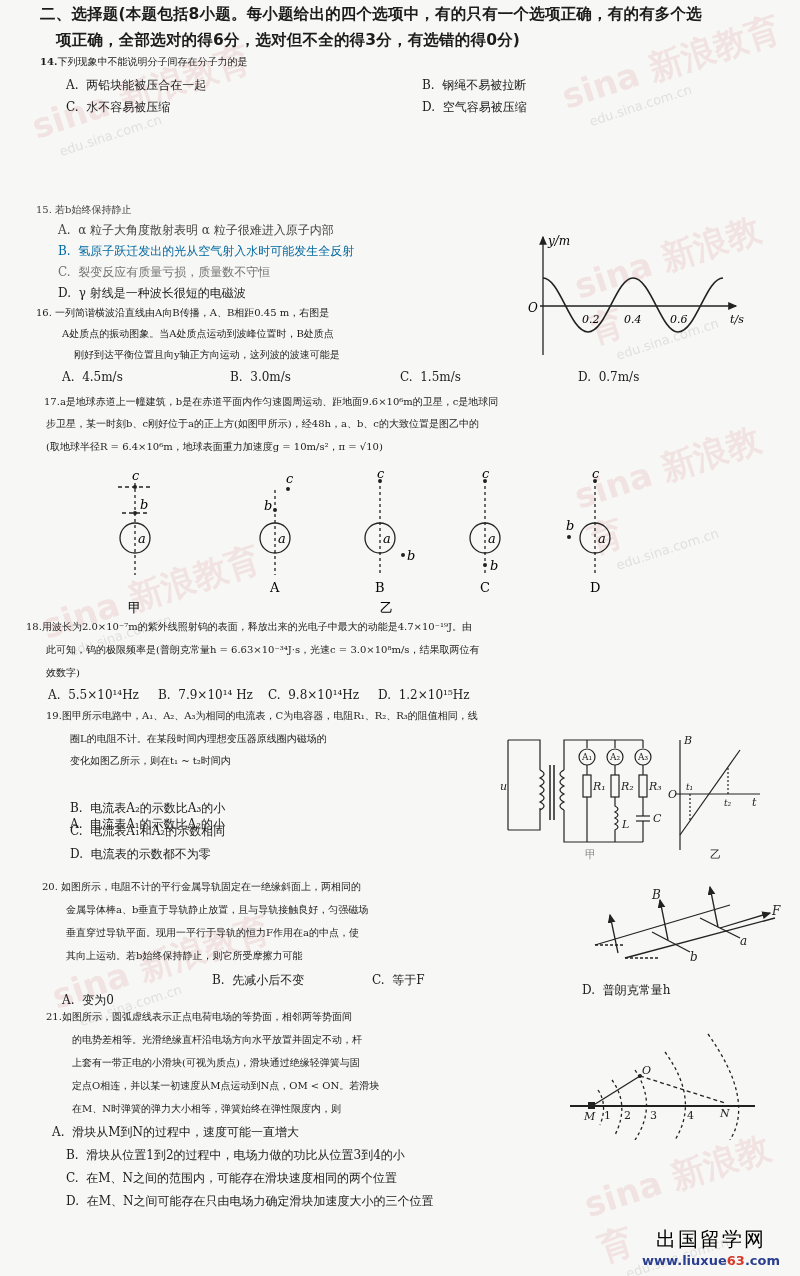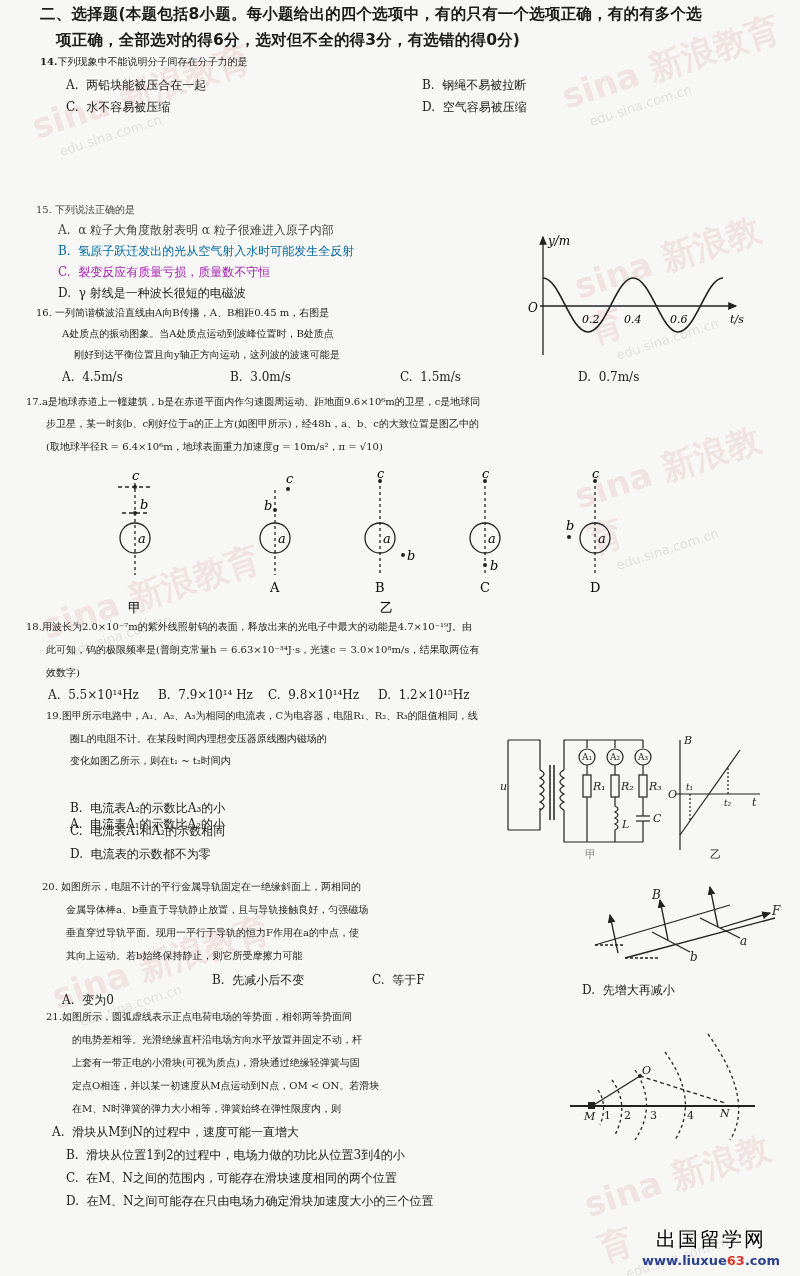--- a/index.html
+++ b/index.html
@@ -42,24 +42,24 @@
 
 <div>
   <div class="abs q" style="left:40px;top:55px"><b>14.</b><span>下列现象中不能说明分子间存在分子力的是</span></div>
   <div class="abs opt" style="left:66px;top:77px"><span>A.</span>&nbsp;&nbsp;<span>两铅块能被压合在一起</span></div>
   <div class="abs opt" style="left:422px;top:77px"><span>B.</span>&nbsp;&nbsp;<span>钢绳不易被拉断</span></div>
   <div class="abs opt" style="left:66px;top:99px"><span>C.</span>&nbsp;&nbsp;<span>水不容易被压缩</span></div>
   <div class="abs opt" style="left:422px;top:99px"><span>D.</span>&nbsp;&nbsp;<span>空气容易被压缩</span></div>
 </div>
 
 <div>
-  <div class="abs q" style="left:36px;top:203px;color:#444"><span>15.</span> <span>下列说法正确的是</span></div>
+  <div class="abs q" style="left:36px;top:203px;color:#444"><span>15.</span> <span>若b始终保持静止</span></div>
   <div class="abs opt" style="left:58px;top:222px;color:#444"><span>A.</span>&nbsp;&nbsp;<span>α 粒子大角度散射表明 α 粒子很难进入原子内部</span></div>
   <div class="abs opt" style="left:58px;top:243px;color:#0369a1"><span>B.</span>&nbsp;&nbsp;<span>氢原子跃迁发出的光从空气射入水时可能发生全反射</span></div>
-  <div class="abs opt" style="left:58px;top:264px;color:#a21caf"><span>C.</span>&nbsp;&nbsp;<span>裂变反应有质量亏损，质量数不守恒</span></div>
+  <div class="abs opt" style="left:58px;top:264px;color:#737373"><span>C.</span>&nbsp;&nbsp;<span>裂变反应有质量亏损，质量数不守恒</span></div>
   <div class="abs opt" style="left:58px;top:285px"><span>D.</span>&nbsp;&nbsp;<span>γ 射线是一种波长很短的电磁波</span></div>
 </div>
 
 <div>
   <div class="abs q" style="left:36px;top:306px"><span>16.</span> <span>一列简谐横波沿直线由A向B传播，A、B相距0.45 m，右图是</span></div>
   <div class="abs q" style="left:62px;top:327px">A处质点的振动图象。当A处质点运动到波峰位置时，B处质点</div>
   <div class="abs q" style="left:74px;top:348px">刚好到达平衡位置且向y轴正方向运动，这列波的波速可能是</div>
   <div class="abs opt" style="left:62px;top:370px"><span>A.</span>&nbsp;&nbsp;<span>4.5m/s</span></div>
   <div class="abs opt" style="left:230px;top:370px"><span>B.</span>&nbsp;&nbsp;<span>3.0m/s</span></div>
   <div class="abs opt" style="left:400px;top:370px"><span>C.</span>&nbsp;&nbsp;<span>1.5m/s</span></div>
@@ -77,21 +77,21 @@
     <text x="28" y="20" font-size="12">y/m</text>
     <text x="8" y="87" font-size="12">O</text>
     <text x="62" y="98" font-size="11">0.2</text>
     <text x="104" y="98" font-size="11">0.4</text>
     <text x="150" y="98" font-size="11">0.6</text>
     <text x="210" y="98" font-size="11">t/s</text>
   </svg>
 </div>
 
 <div>
-  <div class="abs q" style="left:26px;top:395px"><span>17.</span><span>a是地球赤道上一幢建筑，b是在赤道平面内作匀速圆周运动、距地面9.6×10⁶m的卫星，c是地球同</span></div>
+  <div class="abs q" style="left:44px;top:395px"><span>17.</span><span>a是地球赤道上一幢建筑，b是在赤道平面内作匀速圆周运动、距地面9.6×10⁶m的卫星，c是地球同</span></div>
   <div class="abs q" style="left:46px;top:417px">步卫星，某一时刻b、c刚好位于a的正上方(如图甲所示)，经48h，a、b、c的大致位置是图乙中的</div>
   <div class="abs q" style="left:46px;top:440px">(取地球半径R = 6.4×10⁶m，地球表面重力加速度g = 10m/s²，π = √10)</div>
 
   <svg class="fig" style="left:100px;top:465px" width="600" height="150" viewBox="0 0 600 150">
     <g stroke="#222" fill="none" stroke-width="1.3">
 
       <line x1="35" y1="18" x2="35" y2="110" stroke-dasharray="3,3"></line>
       <circle cx="35" cy="73" r="15"></circle>
       <path d="M18,22 L52,22" stroke-dasharray="4,3"></path>
       <path d="M22,48 L48,48" stroke-dasharray="4,3"></path>
@@ -231,21 +231,21 @@
 </div>
 
 <div>
   <div class="abs q" style="left:42px;top:880px"><span>20.</span> <span>如图所示，电阻不计的平行金属导轨固定在一绝缘斜面上，两相同的</span></div>
   <div class="abs q" style="left:66px;top:903px">金属导体棒a、b垂直于导轨静止放置，且与导轨接触良好，匀强磁场</div>
   <div class="abs q" style="left:66px;top:926px">垂直穿过导轨平面。现用一平行于导轨的恒力F作用在a的中点，使</div>
   <div class="abs q" style="left:66px;top:949px">其向上运动。若b始终保持静止，则它所受摩擦力可能</div>
   <div class="abs opt" style="left:62px;top:992px"><span>A.</span>&nbsp;&nbsp;<span>变为0</span></div>
   <div class="abs opt" style="left:212px;top:972px"><span>B.</span>&nbsp;&nbsp;<span>先减小后不变</span></div>
   <div class="abs opt" style="left:372px;top:972px"><span>C.</span>&nbsp;&nbsp;<span>等于F</span></div>
-  <div class="abs opt" style="left:582px;top:982px"><span>D.</span>&nbsp;&nbsp;<span>先增大再减小</span></div>
+  <div class="abs opt" style="left:582px;top:982px"><span>D.</span>&nbsp;&nbsp;<span>普朗克常量h</span></div>
 
   <svg class="fig" style="left:590px;top:875px" width="210" height="95" viewBox="0 0 210 95">
     <defs>
         <marker id="ar2" markerWidth="8" markerHeight="8" refX="6" refY="3" orient="auto">
           <path d="M0,0 L7,3 L0,6 z" fill="#222"></path>
         </marker>
       </defs>
     <g stroke="#222" fill="none" stroke-width="1.3">
       <line x1="5" y1="70" x2="140" y2="30"></line>
       <line x1="5" y1="70" x2="35" y2="70" stroke-dasharray="3,2"></line>

